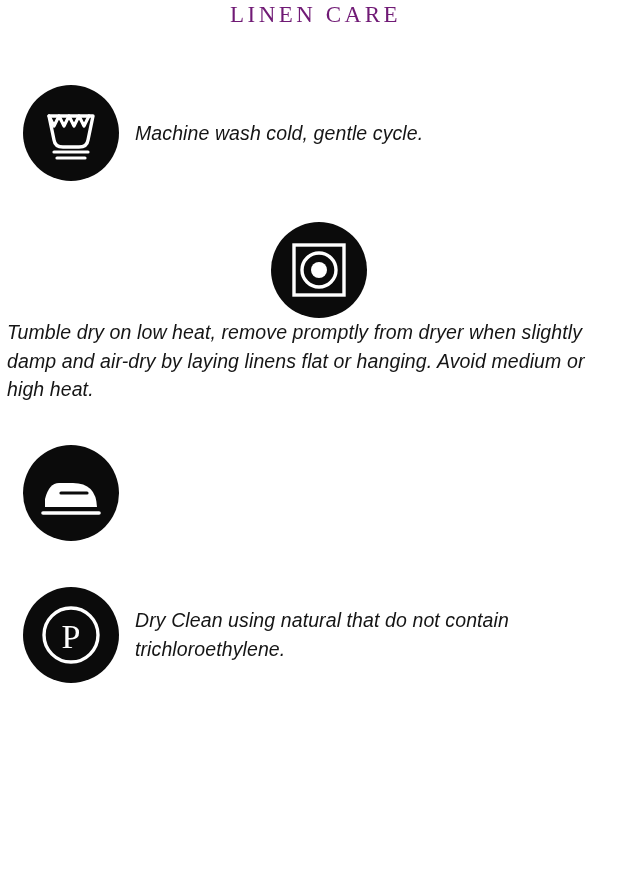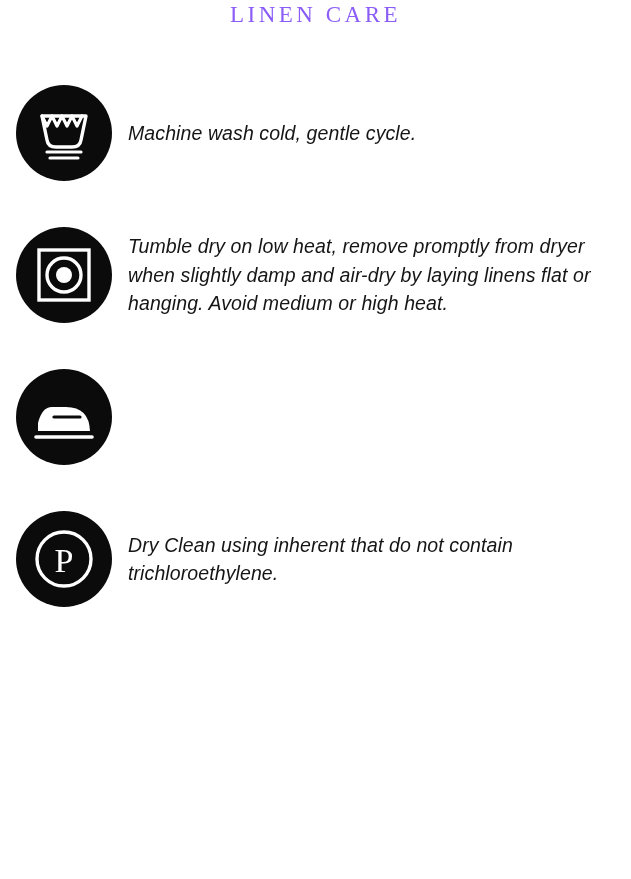--- a/index.html
+++ b/index.html
@@ -20,26 +20,27 @@
     height: 879px;
     box-sizing: border-box;
     position: relative;
   }
   .title {
     text-align: center;
     font-family: "Liberation Serif", serif;
     font-size: 23px;
     letter-spacing: 3.5px;
     font-weight: 400;
-    color: #8b5cf6;
+    color: #701a75;
     padding-top: 2px;
     line-height: 26px;
   }
   .care-list {
     margin-top: 52px;
+    margin-left: 7px;
   }
   .care-row {
     display: flex;
     align-items: center;
     margin-bottom: 36px;
     min-height: 106px;
   }
   .icon-cell {
     width: 128px;
     min-width: 128px;
@@ -67,21 +68,21 @@
     font-family: "Liberation Sans", sans-serif;
     font-style: italic;
     font-size: 19.5px;
     line-height: 28.5px;
     color: #151515;
     letter-spacing: 0.1px;
   }
   
   .row-1 { margin-top: 0px; }
   .row-2 { margin-top: 10px; }
-  .row-3 { margin-top: 10px; }
+  .row-3 { margin-top: 10px; flex-direction: column; }
   .row-4 { margin-top: 10px; }
   .row-5 { margin-top: 16px; }
 </style>
 </head>
 <body>
 
 <div class="page">
 
   <div class="title">LINEN CARE</div>
 
@@ -134,18 +135,18 @@
     <div class="care-row row-5">
       <div class="icon-cell">
         <div class="badge">
           <svg width="62" height="62" viewBox="0 0 62 62" aria-hidden="true">
             <circle cx="31" cy="31" r="27" fill="none" stroke="#ffffff" stroke-width="3.4"></circle>
             <text x="31" y="44" text-anchor="middle" font-family="Liberation Serif, serif" font-size="34" fill="#ffffff">P</text>
           </svg>
         </div>
       </div>
       <div class="text-cell">
-        <div class="care-text">Dry Clean using inherent that do not contain trichloroethylene.</div>
+        <div class="care-text">Dry Clean using natural that do not contain trichloroethylene.</div>
       </div>
     </div>
 
   </div>
 </div>
 
 </body></html>

